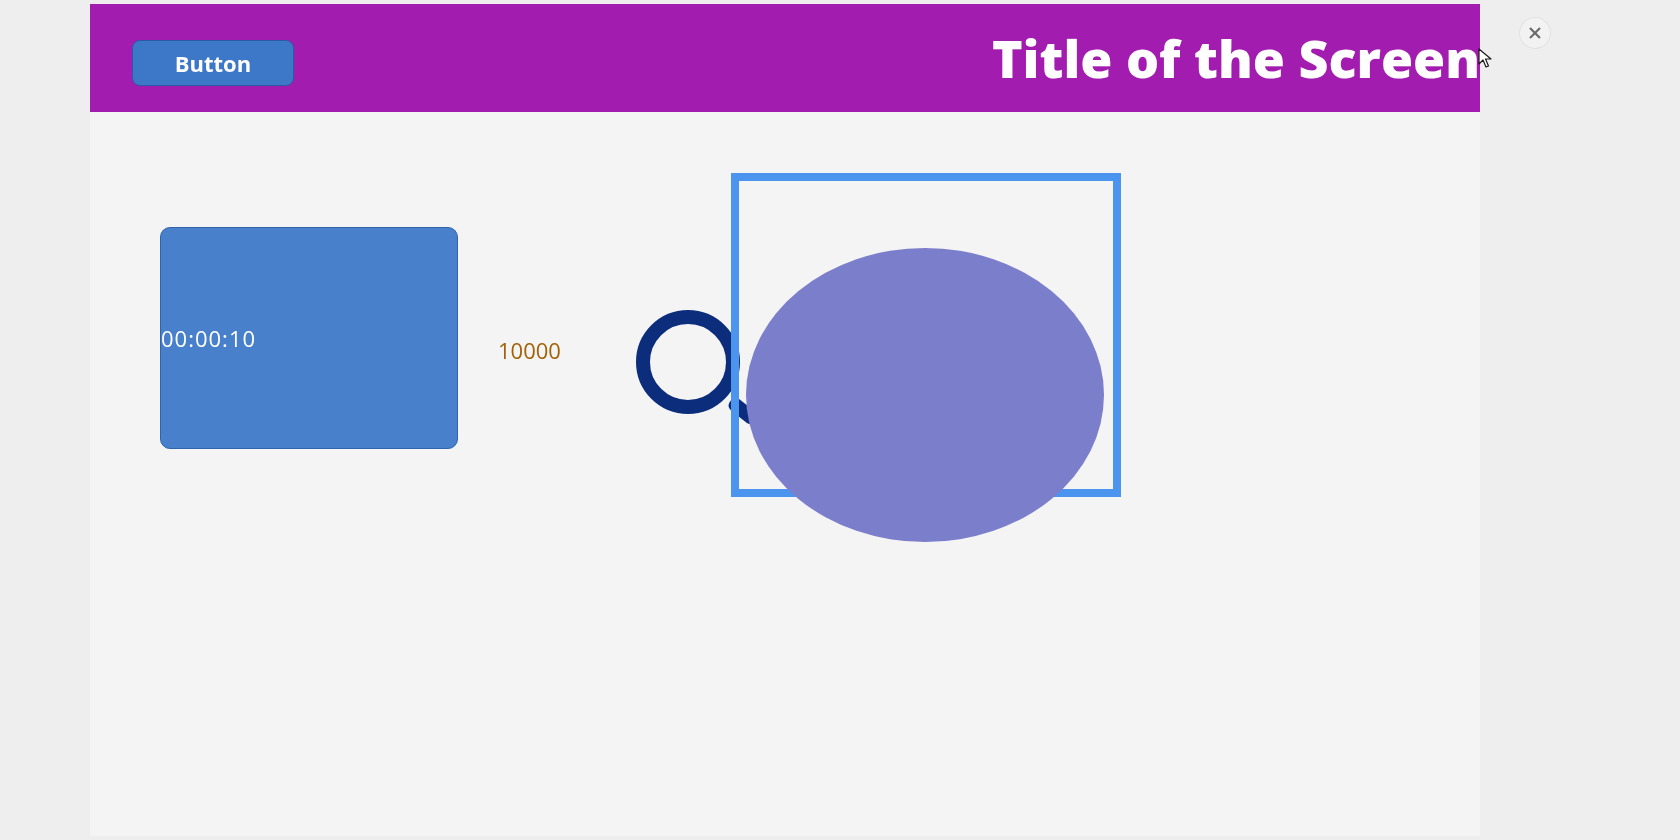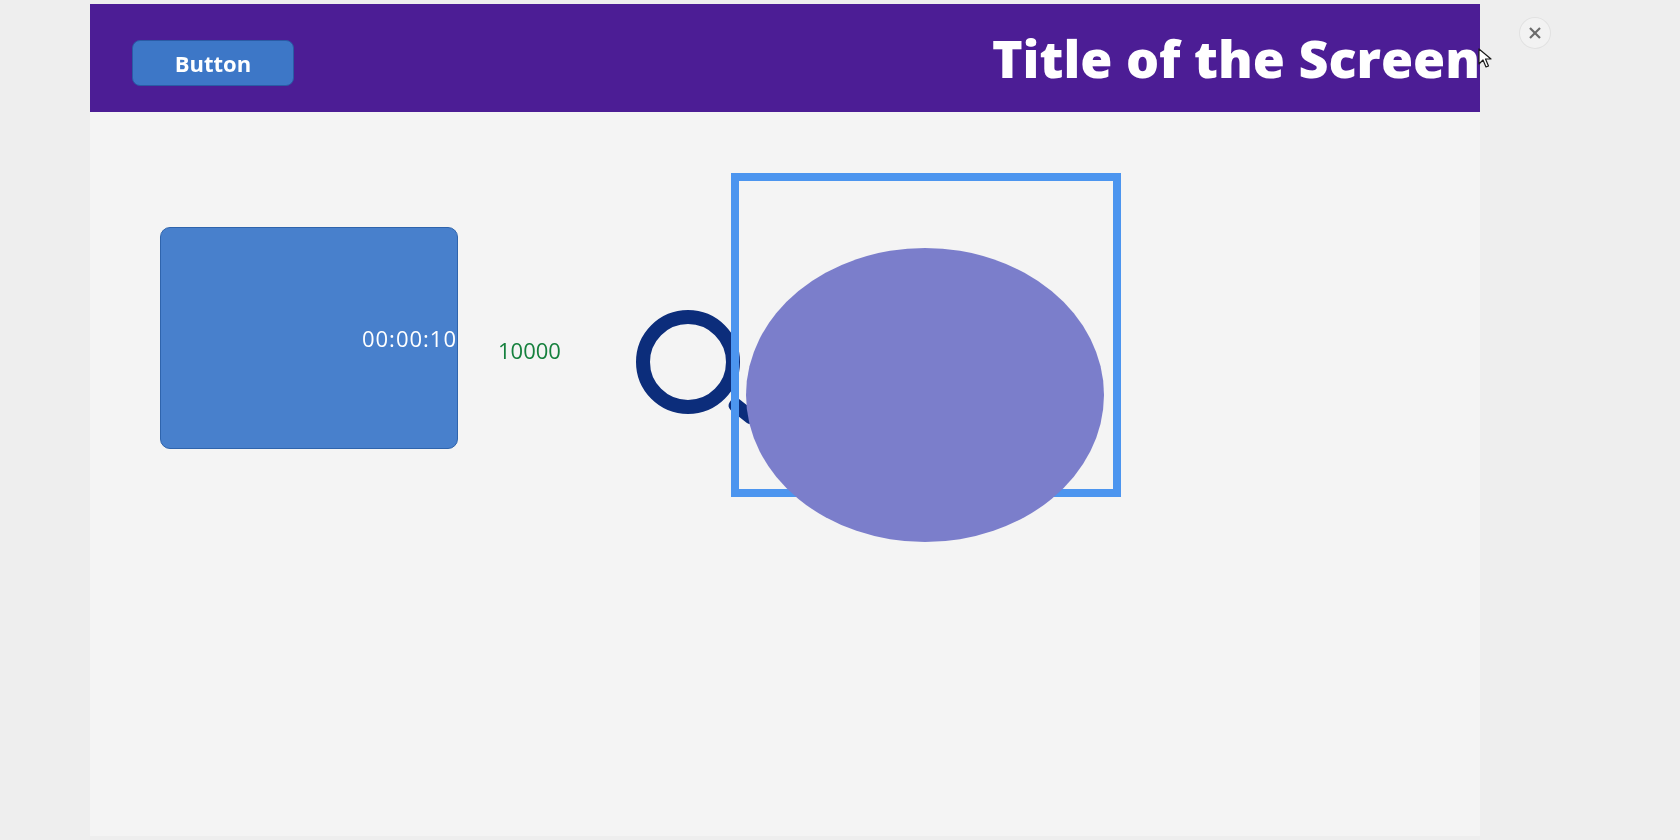--- a/index.html
+++ b/index.html
@@ -23,21 +23,21 @@
       top: 4px;
       width: 1390px;
       height: 832px;
       background: #f4f4f4;
     }
 
     .header {
       position: relative;
       width: 100%;
       height: 108px;
-      background: #4c1d95;
+      background: #a21caf;
       display: flex;
       align-items: center;
     }
 
     .header-button {
       position: absolute;
       left: 42px;
       top: 36px;
       width: 162px;
       height: 46px;
@@ -73,34 +73,34 @@
       position: absolute;
       left: 70px;
       top: 115px;
       width: 298px;
       height: 222px;
       background: #4880cc;
       border: 1px solid #2f64ac;
       border-radius: 10px;
       display: flex;
       align-items: center;
-      justify-content: flex-end;
+      justify-content: flex-start;
       color: #ffffff;
       font-size: 22px;
       font-weight: 500;
       letter-spacing: 1px;
     }
 
     .number-value {
       position: absolute;
       left: 408px;
       top: 223px;
       font-size: 22px;
       font-weight: 500;
-      color: #15803d;
+      color: #a16207;
       text-align: right;
     }
 
     
     .graphic {
       position: absolute;
       left: 545px;
       top: 60px;
       width: 490px;
       height: 340px;

